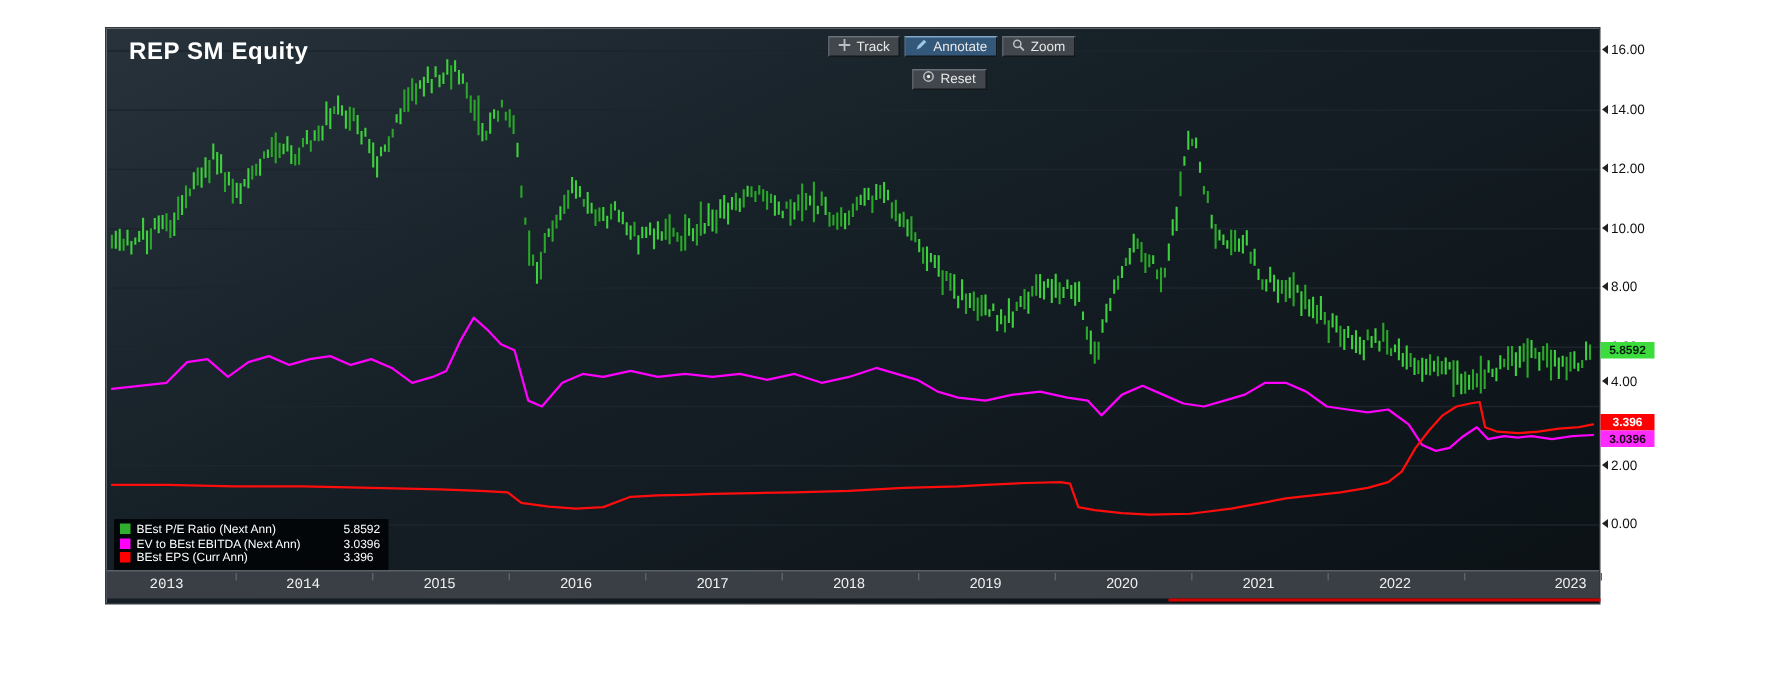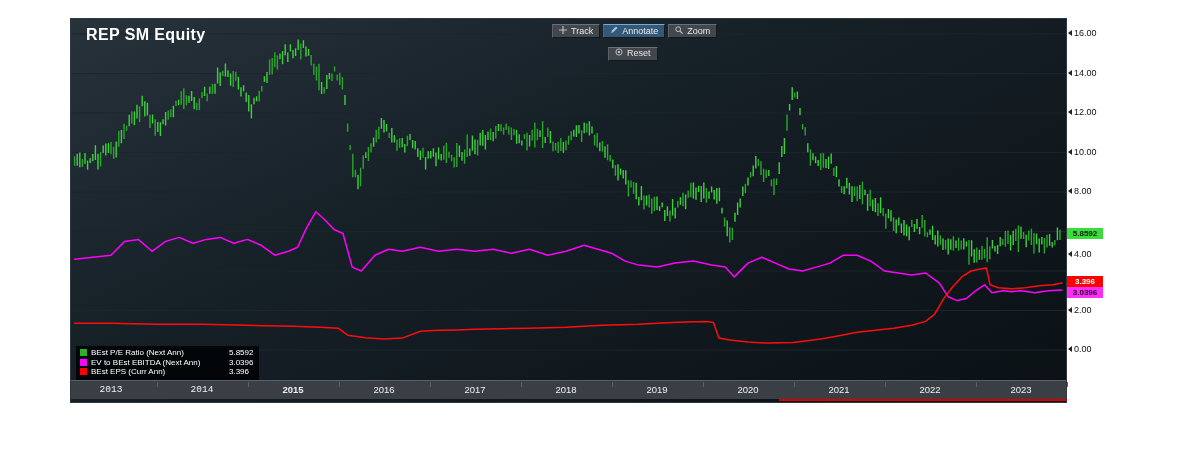--- a/index.html
+++ b/index.html
@@ -130,37 +130,37 @@
         <span class="lname">BEst EPS (Curr Ann)</span>
         <span class="lval">3.396</span>
       </div>
     </div>
 
   <div class="xaxis" id="xaxis">
       <div class="year" style="left: 40px; font-family: Liberation Mono, monospace;">2013</div>
       <div class="xsep" style="left: 85.5px;"></div>
       <div class="year" style="left: 131px; font-family: Liberation Mono, monospace;">2014</div>
       <div class="xsep" style="left: 176.5px;"></div>
-      <div class="year" style="left: 222px; font-weight: bold;">2015</div>
+      <div class="year" style="left: 222px;">2015</div>
       <div class="xsep" style="left: 267.5px;"></div>
       <div class="year" style="left: 313px;">2016</div>
       <div class="xsep" style="left: 358.5px;"></div>
       <div class="year" style="left: 404px;">2017</div>
       <div class="xsep" style="left: 449.5px;"></div>
       <div class="year" style="left: 495px;">2018</div>
       <div class="xsep" style="left: 540.5px;"></div>
       <div class="year" style="left: 586px;">2019</div>
       <div class="xsep" style="left: 631.5px;"></div>
       <div class="year" style="left: 677px;">2020</div>
       <div class="xsep" style="left: 722.5px;"></div>
       <div class="year" style="left: 768px;">2021</div>
       <div class="xsep" style="left: 813.5px;"></div>
       <div class="year" style="left: 859px;">2022</div>
       <div class="xsep" style="left: 904.5px;"></div>
-      <div class="year" style="left: 950px; text-align: right;">2023</div>
+      <div class="year" style="left: 976px; text-align: right;">2023</div>
       <div class="xsep" style="left: 995.5px;"></div>
     </div>
   <div class="red-marker"></div>
 </div>
 
 <div id="yaxis">
     <div class="ytick" style="top: 28px;">16.00</div>
     <div class="ytick" style="top: 67.5px;">14.00</div>
     <div class="ytick" style="top: 107px;">12.00</div>
     <div class="ytick" style="top: 146.5px;">10.00</div>

